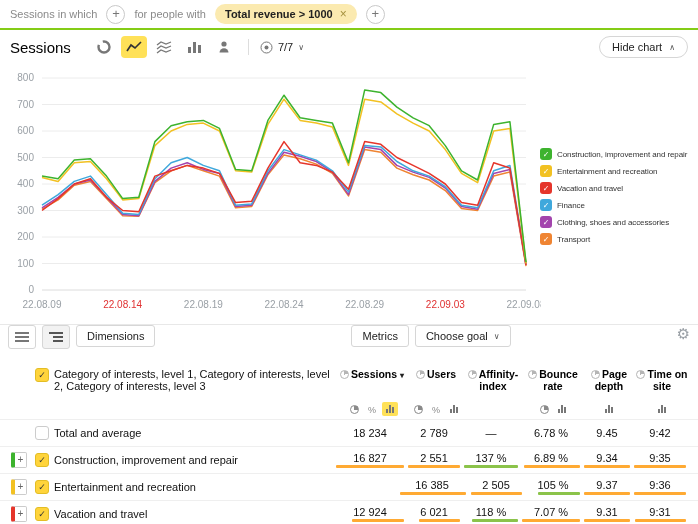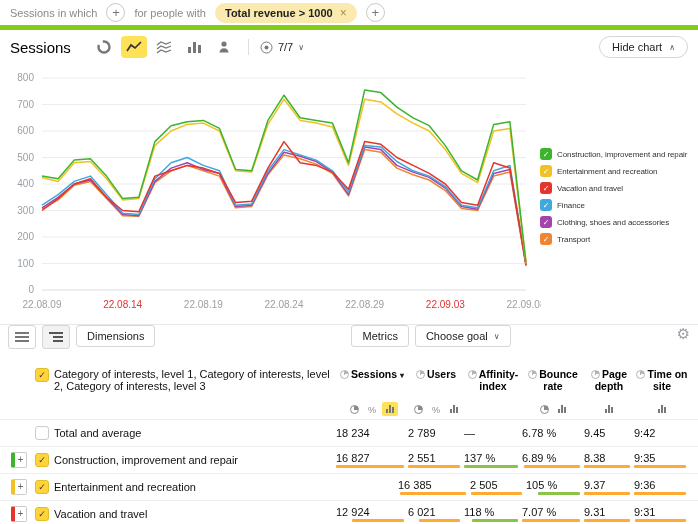--- a/index.html
+++ b/index.html
@@ -1,21 +1,21 @@
 <!DOCTYPE html>
 <html style="--accent-yellow: #ffe158; --checkbox-yellow: #ffd43b; --bar-orange: #ffaa33; --bar-green: #8bc34a; --weekend-red: #e03131; --tick-gray: #9aa0a6;"><head>
 <meta charset="utf-8">
 <style>
   *{box-sizing:border-box;margin:0;padding:0}
   html,body{width:698px;height:524px;overflow:hidden}
   body{font-family:"Liberation Sans",sans-serif;font-size:11px;color:#222;background:#fff}
   i,b{font-style:normal}
 
   
-  .filter-bar{display:flex;align-items:center;gap:9px;padding:0 10px;height:30px;border-bottom:5px solid #84cc16;color:#8a8a8a}
+  .filter-bar{display:flex;align-items:center;gap:9px;padding:0 10px;height:30px;border-bottom:2px solid #84cc16;color:#8a8a8a}
   .add-btn{width:19px;height:19px;border:1px solid #c9c9c9;border-radius:50%;background:#fff;color:#777;font-size:13px;line-height:16px;text-align:center;cursor:pointer;flex:none}
   .chip{display:inline-flex;align-items:center;gap:7px;background:#fbeab0;border-radius:12px;padding:3px 10px;color:#222;font-weight:bold}
   .chip-x{color:#a5913f;font-weight:normal;font-size:12px;cursor:pointer}
 
   
   .chart-header{display:flex;align-items:center;height:34px;padding:0 10px;gap:4px}
   .chart-title{font-size:15px;color:#000;margin-right:16px;font-weight:normal}
   .icon-btn{width:26px;height:22px;display:flex;align-items:center;justify-content:center;border-radius:4px;color:#777;cursor:pointer}
   .icon-btn.sel{background:var(--accent-yellow)}
   .vdiv{width:1px;height:16px;background:#ddd;margin:0 7px}
@@ -66,21 +66,21 @@
   .ico-bars b{width:2px;background:#777}
   .ico-bars b:nth-child(1){height:4px}
   .ico-bars b:nth-child(2){height:8px}
   .ico-bars b:nth-child(3){height:6px}
 
   .trow{height:27px;border-top:1px solid #efefef}
   .cb{width:14px;height:14px;border-radius:3px;display:flex;align-items:center;justify-content:center;font-size:9px;cursor:pointer;flex:none}
   .cb.on{background:var(--checkbox-yellow);border:1px solid #e3bd25;color:#333}
   .cb.off{background:#fff;border:1px solid #ccc}
   .exp{width:16px;height:16px;border:1px solid #ccc;border-left:4px solid #999;background:#fff;border-radius:2px;font-size:10px;line-height:1;color:#666;display:flex;align-items:center;justify-content:center;padding:0;cursor:pointer}
-  .c-num{display:flex;flex-direction:column;justify-content:center;align-items:flex-start;text-align:right;padding-right:4px;height:100%}
+  .c-num{display:flex;flex-direction:column;justify-content:center;align-items:center;text-align:right;padding-right:4px;height:100%}
   .val{display:block;font-size:11px;color:#111}
   .bar{display:block;height:3px;margin-top:1px;width:100%;position:relative}
   .bar b{display:block;height:3px;border-radius:1px;margin-left:auto;margin-right:0}
   .bar .orange{background:var(--bar-orange)}
   .bar .green{background:var(--bar-green)}
   .row-link{cursor:pointer}
 </style>
 </head>
 <body>
 
@@ -404,21 +404,21 @@
         <b class="green" style="width: 100%;"></b>
       </span>
     </div>
   <div class="cell c-bounce c-num">
       <span class="val">6.89 %</span>
       <span class="bar">
         <b class="orange" style="width: 97%;"></b>
       </span>
     </div>
   <div class="cell c-depth c-num">
-      <span class="val">8.38</span>
+      <span class="val">9.34</span>
       <span class="bar">
         <b class="orange" style="width: 100%;"></b>
       </span>
     </div>
   <div class="cell c-time c-num">
       <span class="val">9:35</span>
       <span class="bar">
         <b class="orange" style="width: 100%;"></b>
       </span>
     </div>

